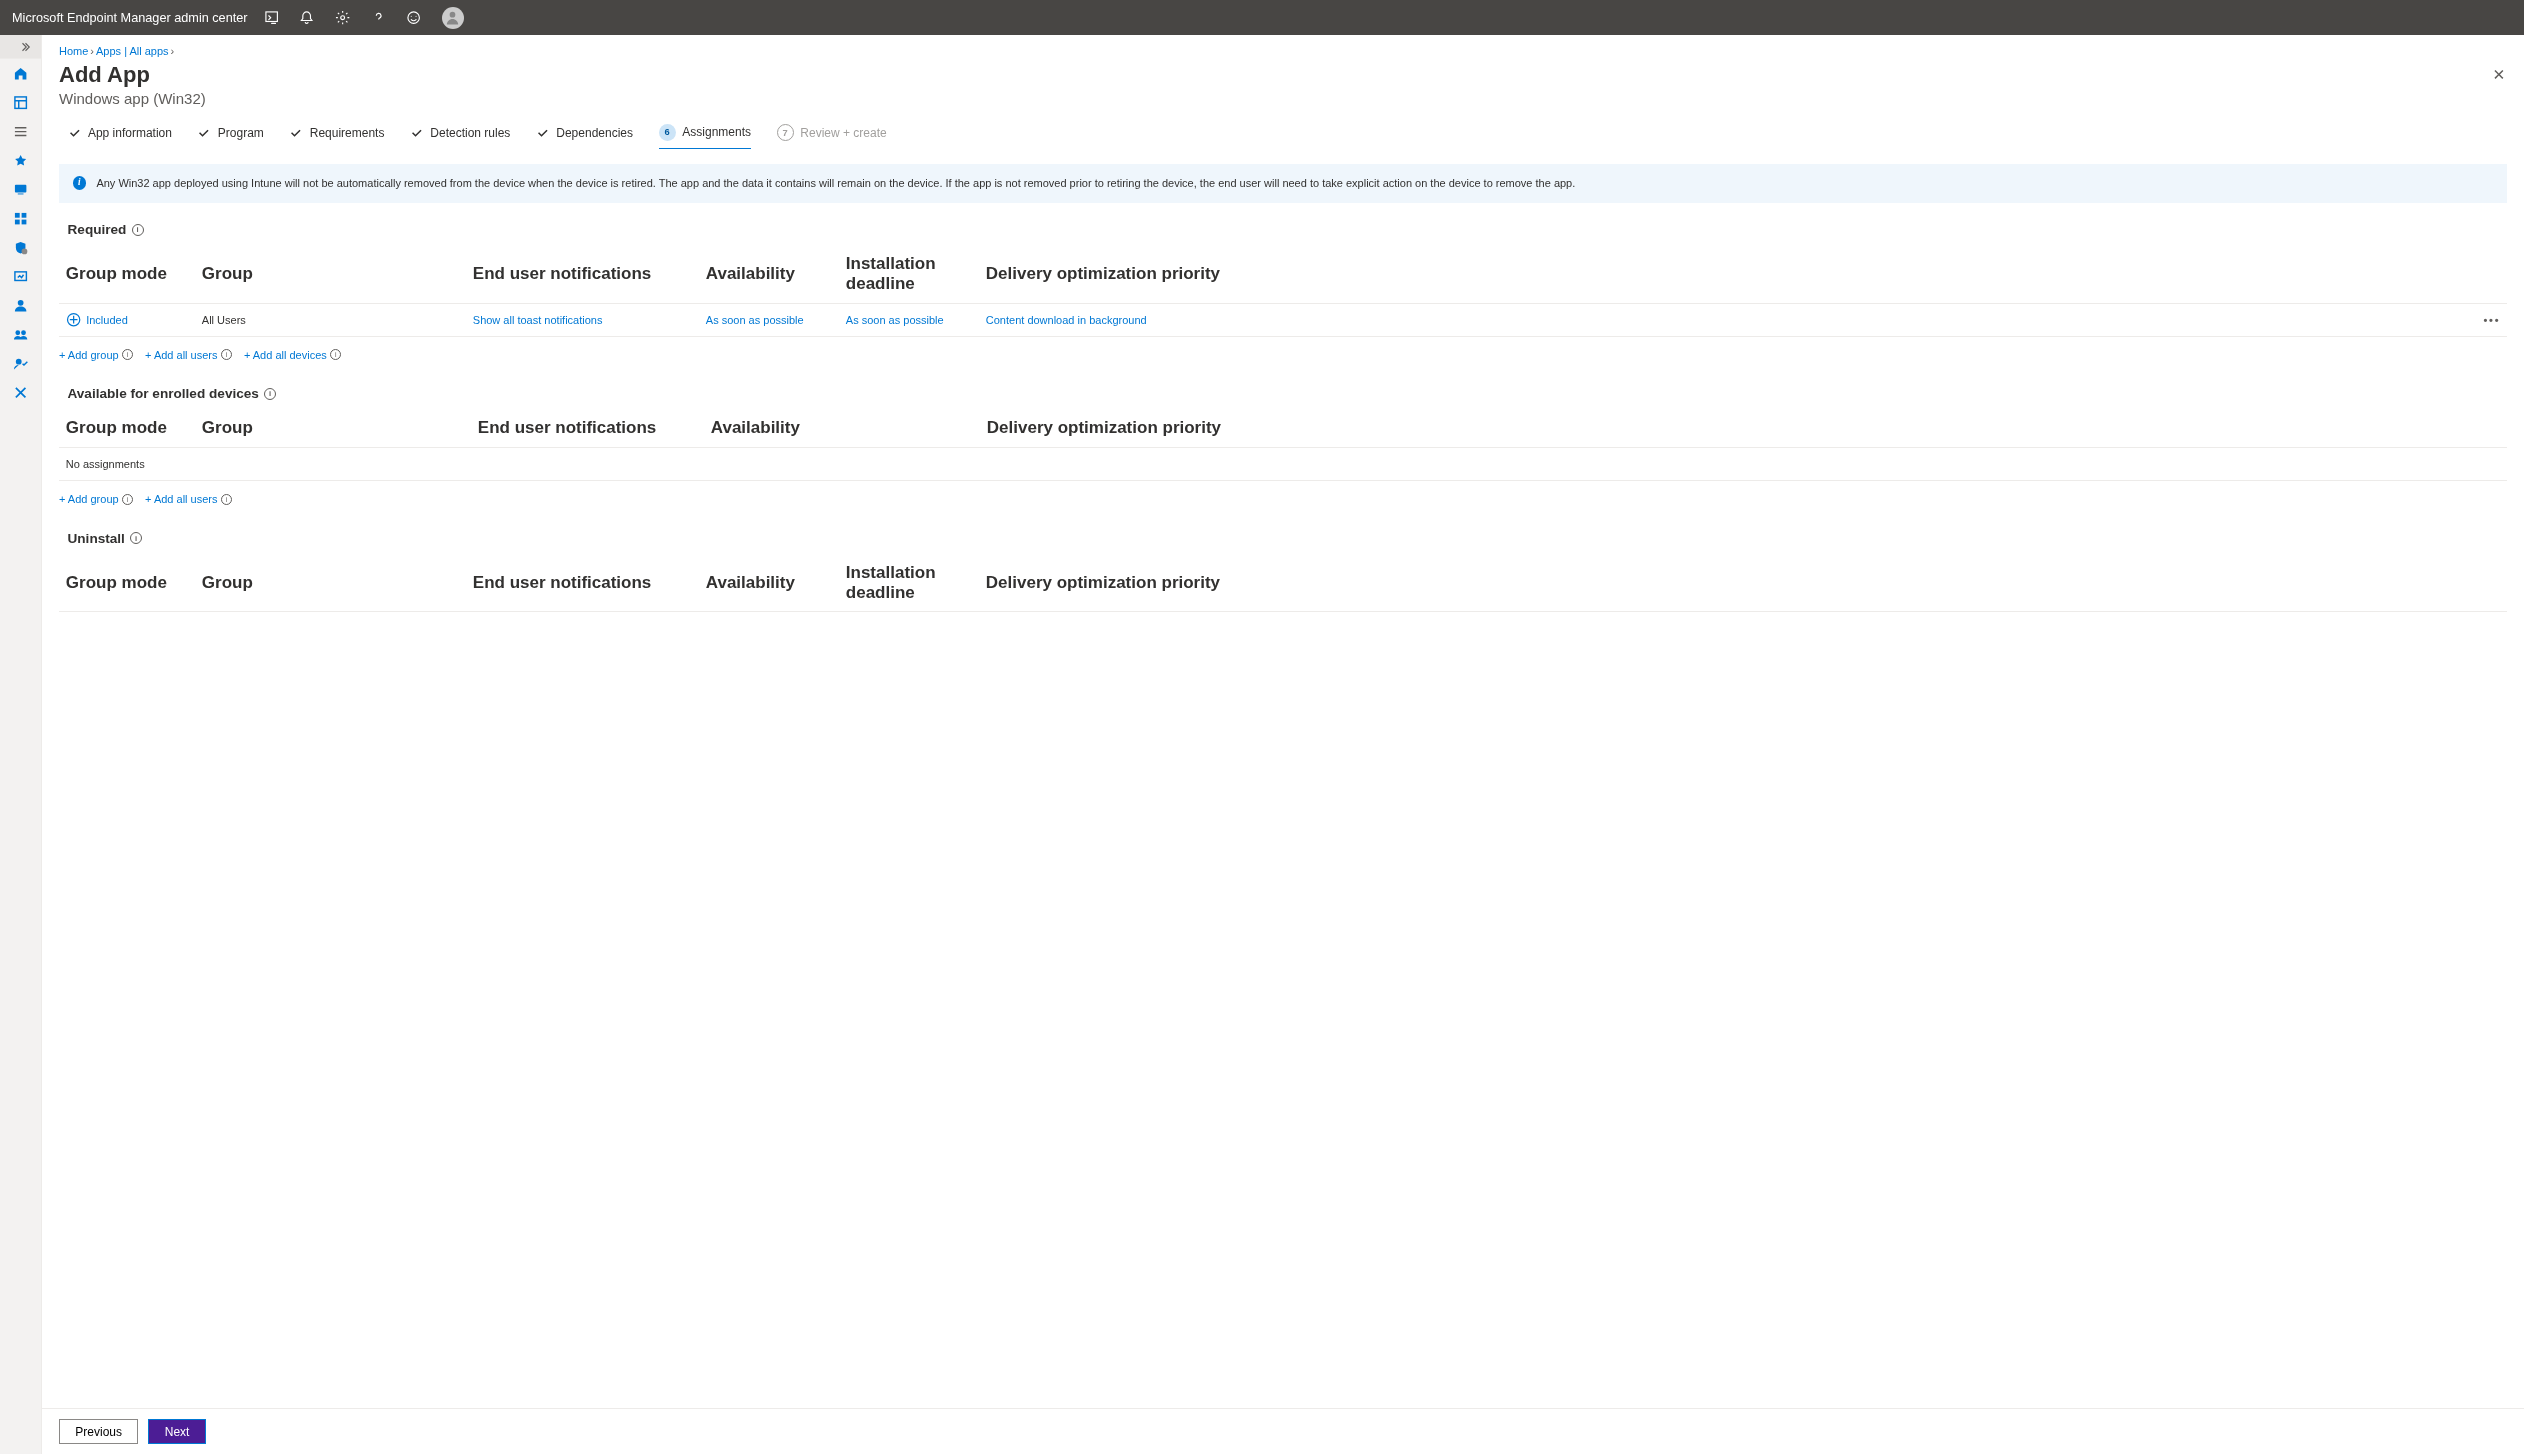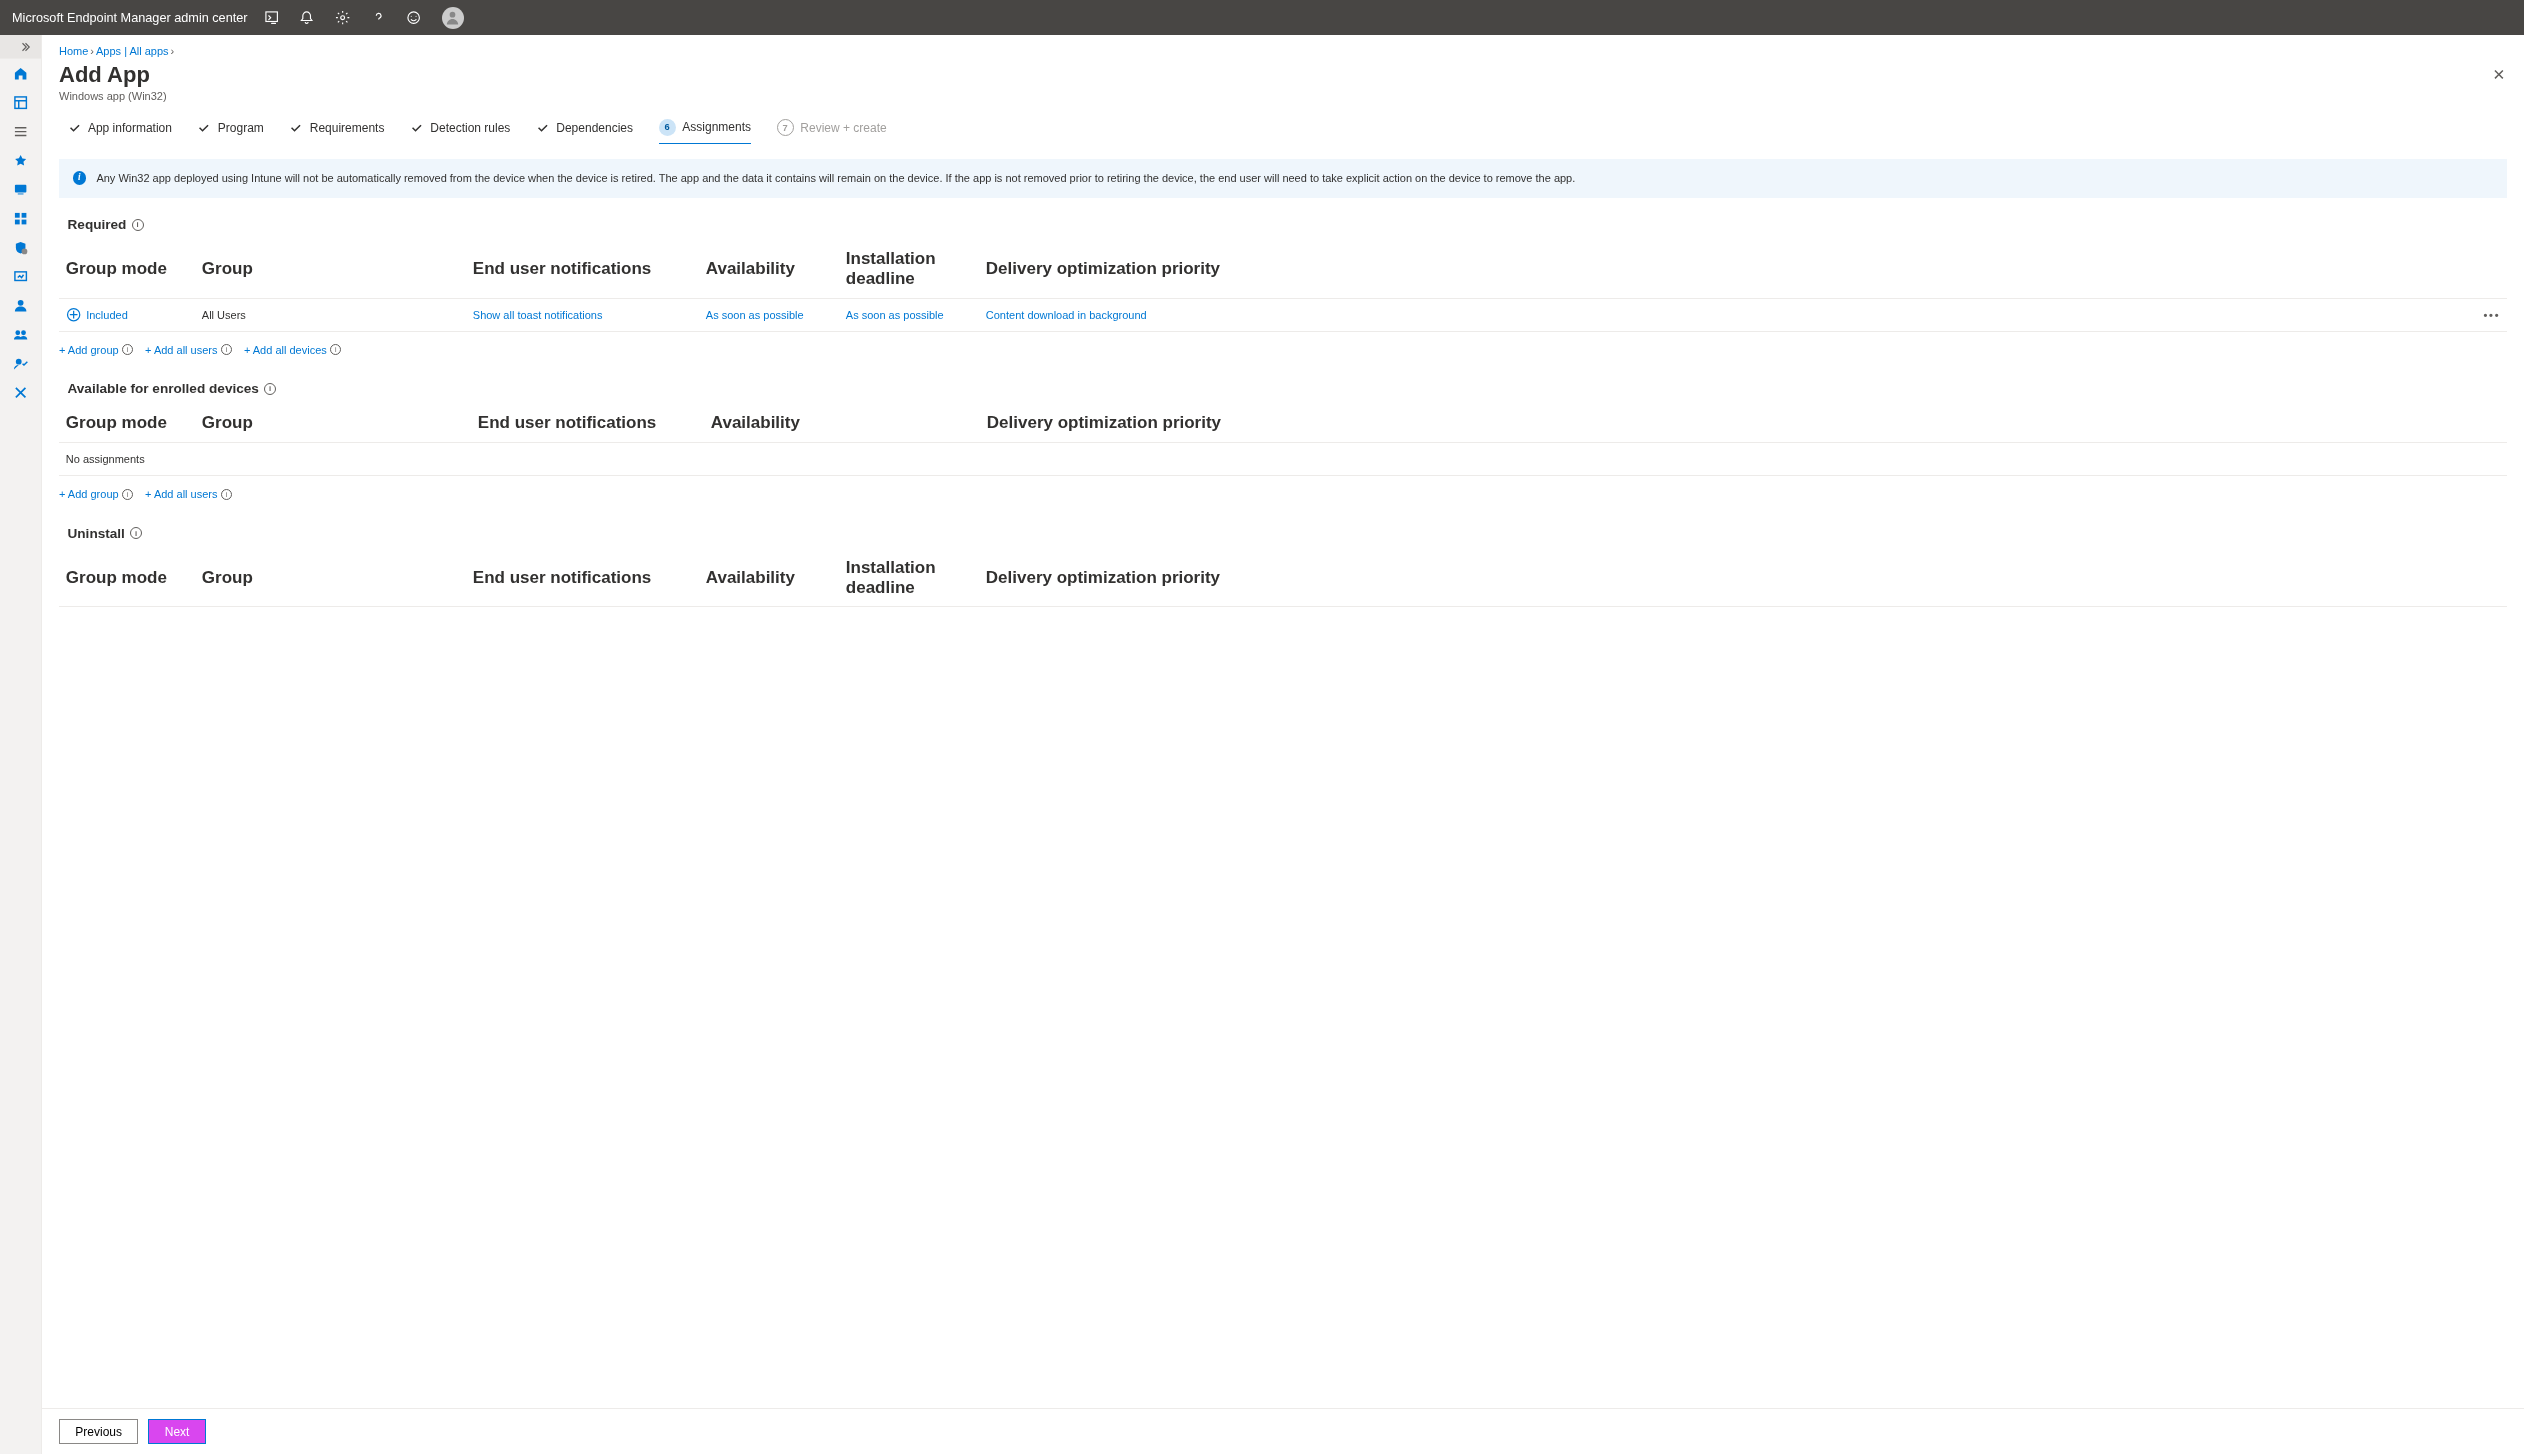--- a/index.html
+++ b/index.html
@@ -36,21 +36,21 @@
 .nav-item { width: 42px; height: 29px; display: flex; align-items: center; justify-content: center; color: #0078d4; cursor: pointer; }
 .nav-item svg { width: 15.3px; height: 15.3px; }
 
 
 .main { flex: 1; display: flex; flex-direction: column; overflow: hidden;}
 .breadcrumb { padding: 10.2px 17px 3.4px 17px; display:flex; align-items:center; gap:2px; font-size: 11px; }
 .breadcrumb a { color: #0078d4; text-decoration: none; cursor: pointer; }
 .breadcrumb .sep { color: #605e5c; }
 .page-head { padding: 1.7px 17px 8.5px 17px; display:flex; justify-content:space-between; align-items:flex-start;}
 .page-title { font-size: 22px; font-weight: 600; color: #323130; }
-.page-subtitle { font-size: 11px; color: #605e5c; margin-top: 1.7px; }
+.page-subtitle { font-size: 15px; color: #605e5c; margin-top: 1.7px; }
 .close-x { font-size: 15.3px; color: #605e5c; cursor: pointer; padding:3.4px 1.7px;}
 
 .tabs { display: flex; gap: 25.5px; padding: 8.5px 25.5px 0 25.5px; border-bottom: none; align-items:center; }
 .tab { display: flex; align-items: center; gap: 6.8px; padding-bottom: 6.8px; cursor: pointer; color: #323130; font-size: 12px; }
 .tab.done svg { width: 13.6px; height: 13.6px; }
 .tab.active { border-bottom: 1.7px solid #0078d4; font-weight: 400; }
 .tab .step-num { width: 17px; height: 17px; border-radius: 50%; background: #cce4f7; color:#005a9e; display:inline-flex; align-items:center; justify-content:center; font-size:9.3px; font-weight:600;}
 .tab.disabled { color: #a19f9d; }
 .tab.disabled .step-num { background: #fff; border:0.8px solid #a19f9d; color:#a19f9d; }
 
@@ -71,21 +71,21 @@
 .row-menu { text-align:right; color:#605e5c; cursor:pointer; letter-spacing:1.7px; font-weight:700;}
 
 .add-links { margin: 12px 0 25.5px 0; display:flex; gap: 12px; font-size:11px;}
 .add-links .lnk { color:#0078d4; cursor:pointer; display:inline-flex; align-items:center; gap:3.4px;}
 .add-links .ring { width:11px; height:11px; border:0.8px solid #605e5c; border-radius:50%; display:inline-flex; align-items:center; justify-content:center; font-size:6.8px; color:#605e5c;}
 
 .empty-row td { color:#323130; padding:10.2px 6.8px;}
 
 .footer-bar { border-top: 0.8px solid #edebe9; padding: 10.2px 17px; display:flex; gap:10.2px; background:#fff;}
 .btn { padding: 4.2px 15.3px; font-size: 12px; border:0.8px solid #8a8886; background:#fff; cursor:pointer; border-radius:0;}
-.btn.primary { background:#d946ef; border-color:#0078d4; color:#fff; }
+.btn.primary { background:#4c1d95; border-color:#0078d4; color:#fff; }
 
 
 .col-mode{width:136px;} .col-group{width:271px;} .col-notif{width:233px;} .col-avail{width:140px;} .col-deadline{width:140px;margin-left:28px;} .col-deliv{width:auto;} .col-menu{width:34px;}
 </style>
 </head>
 <body>
 
 <div class="top-header">
   <div class="title">Microsoft Endpoint Manager admin center</div>
   <div class="right-icons">

